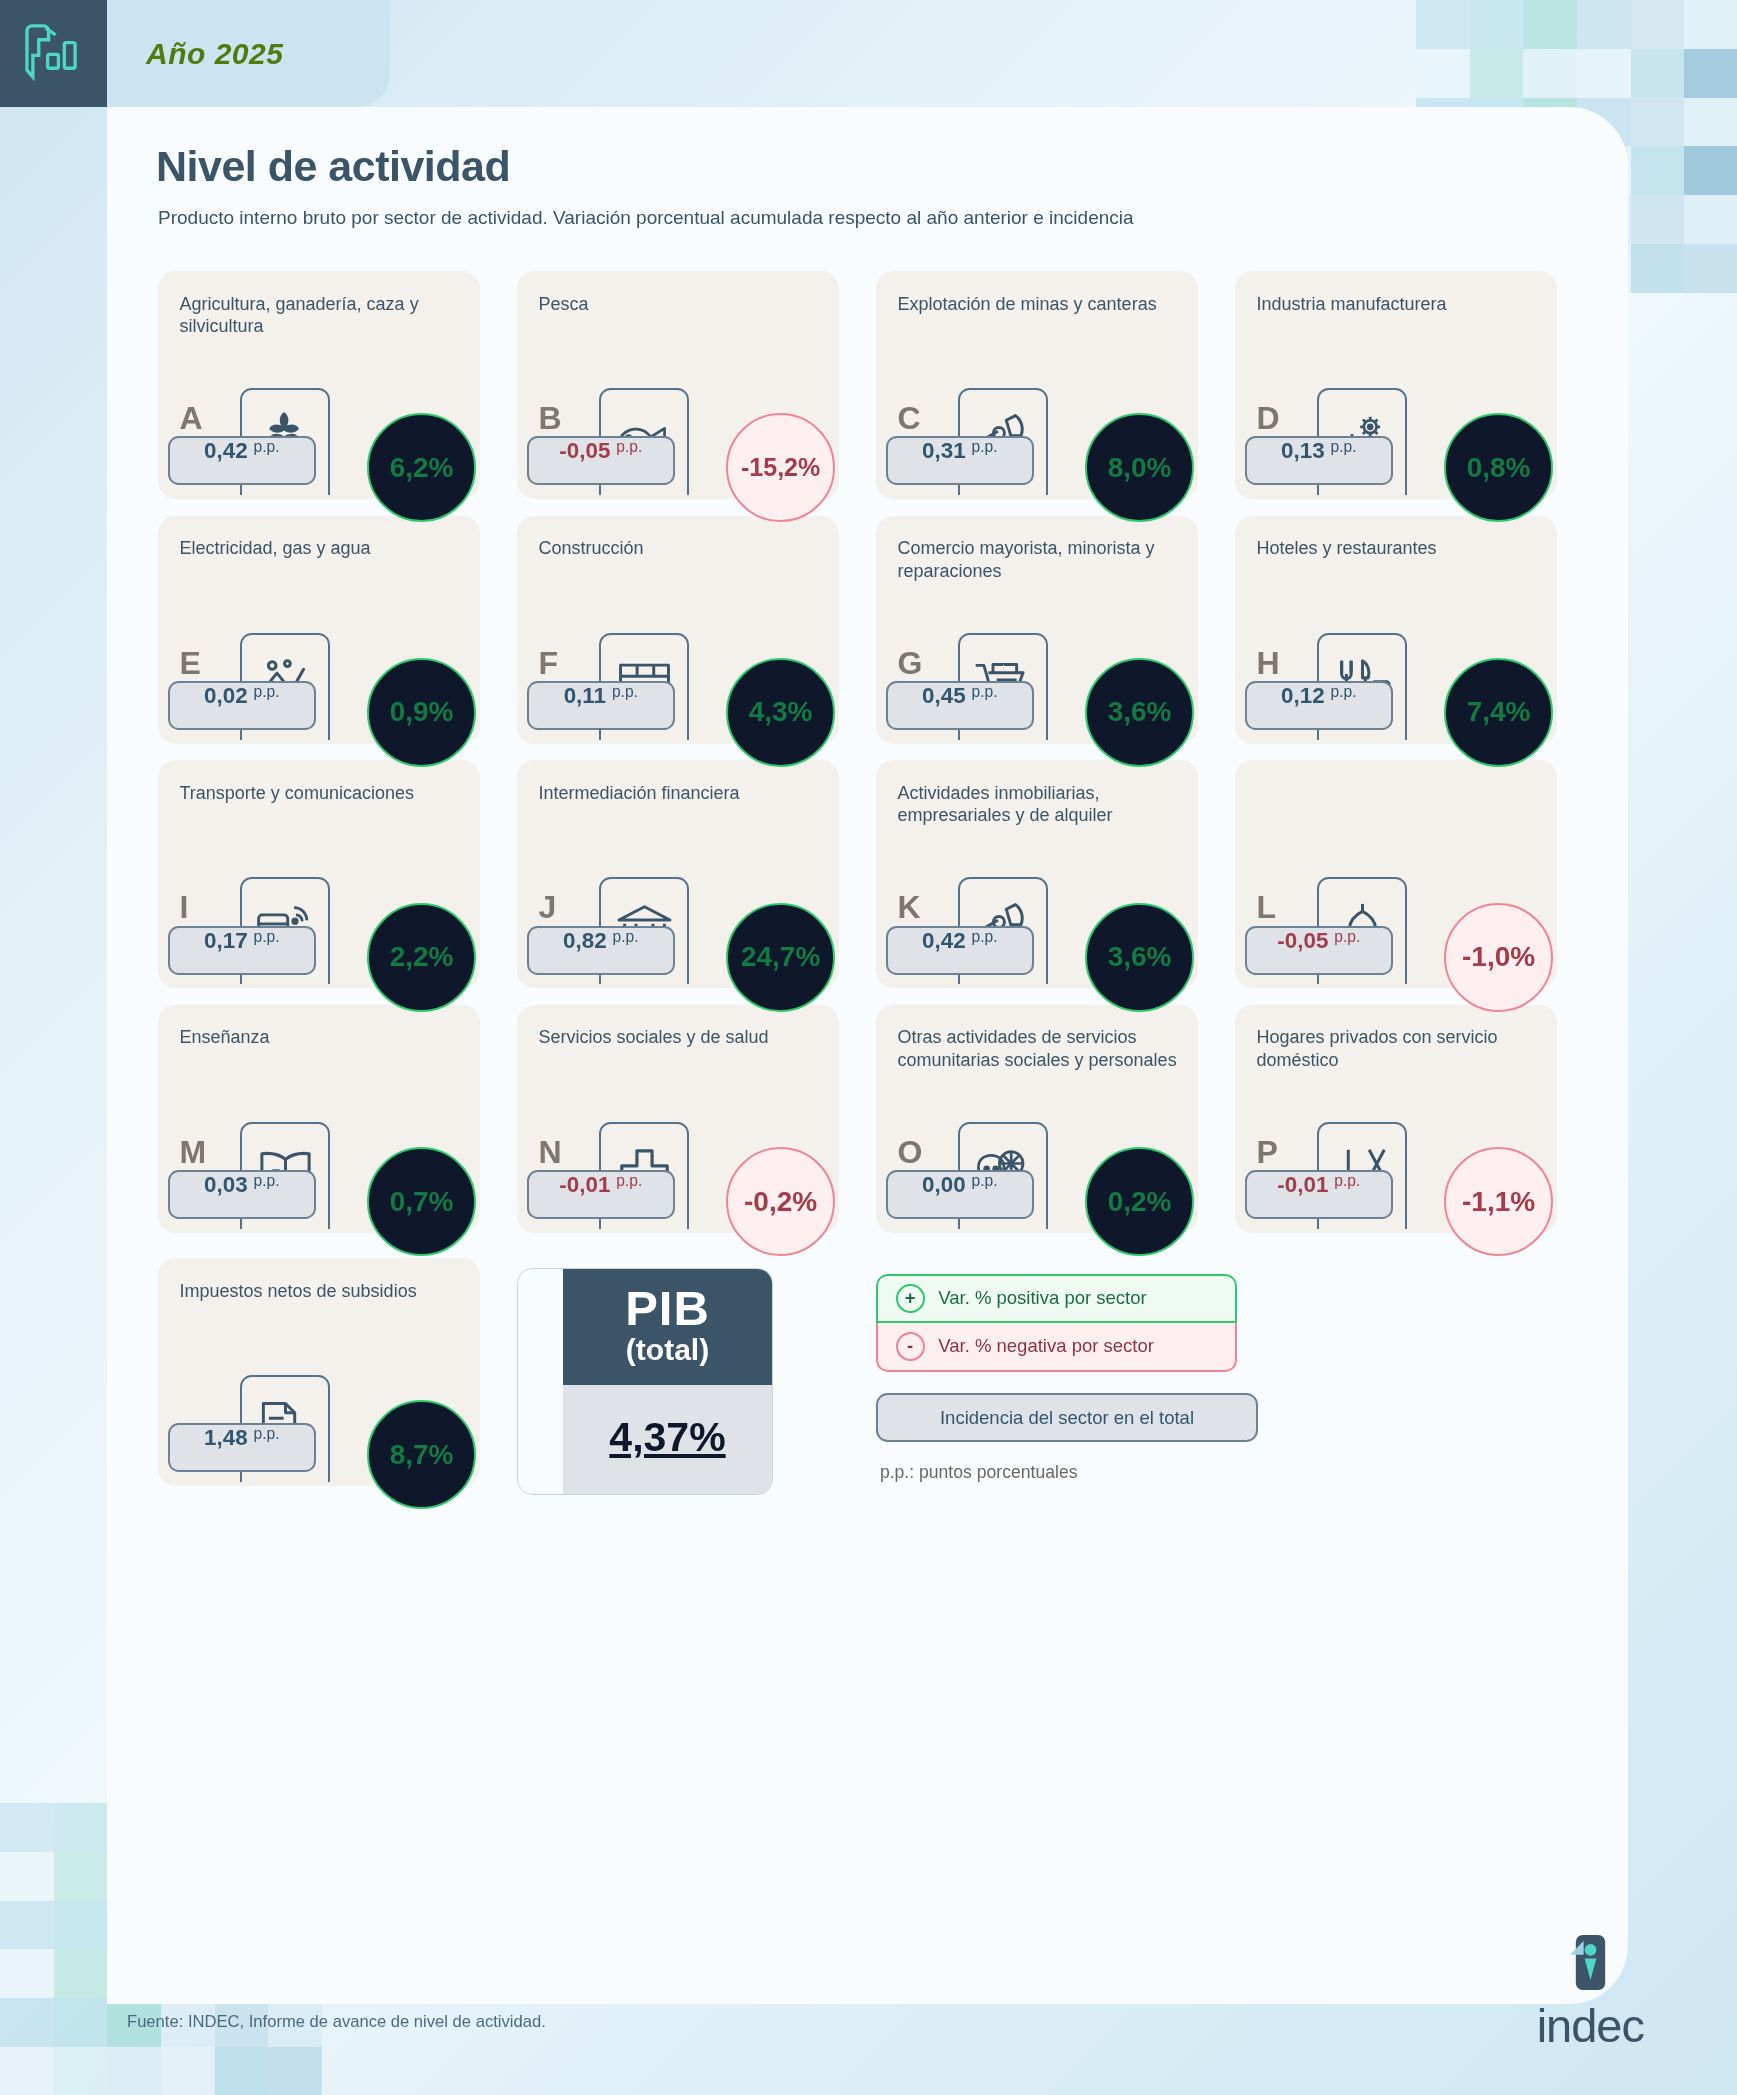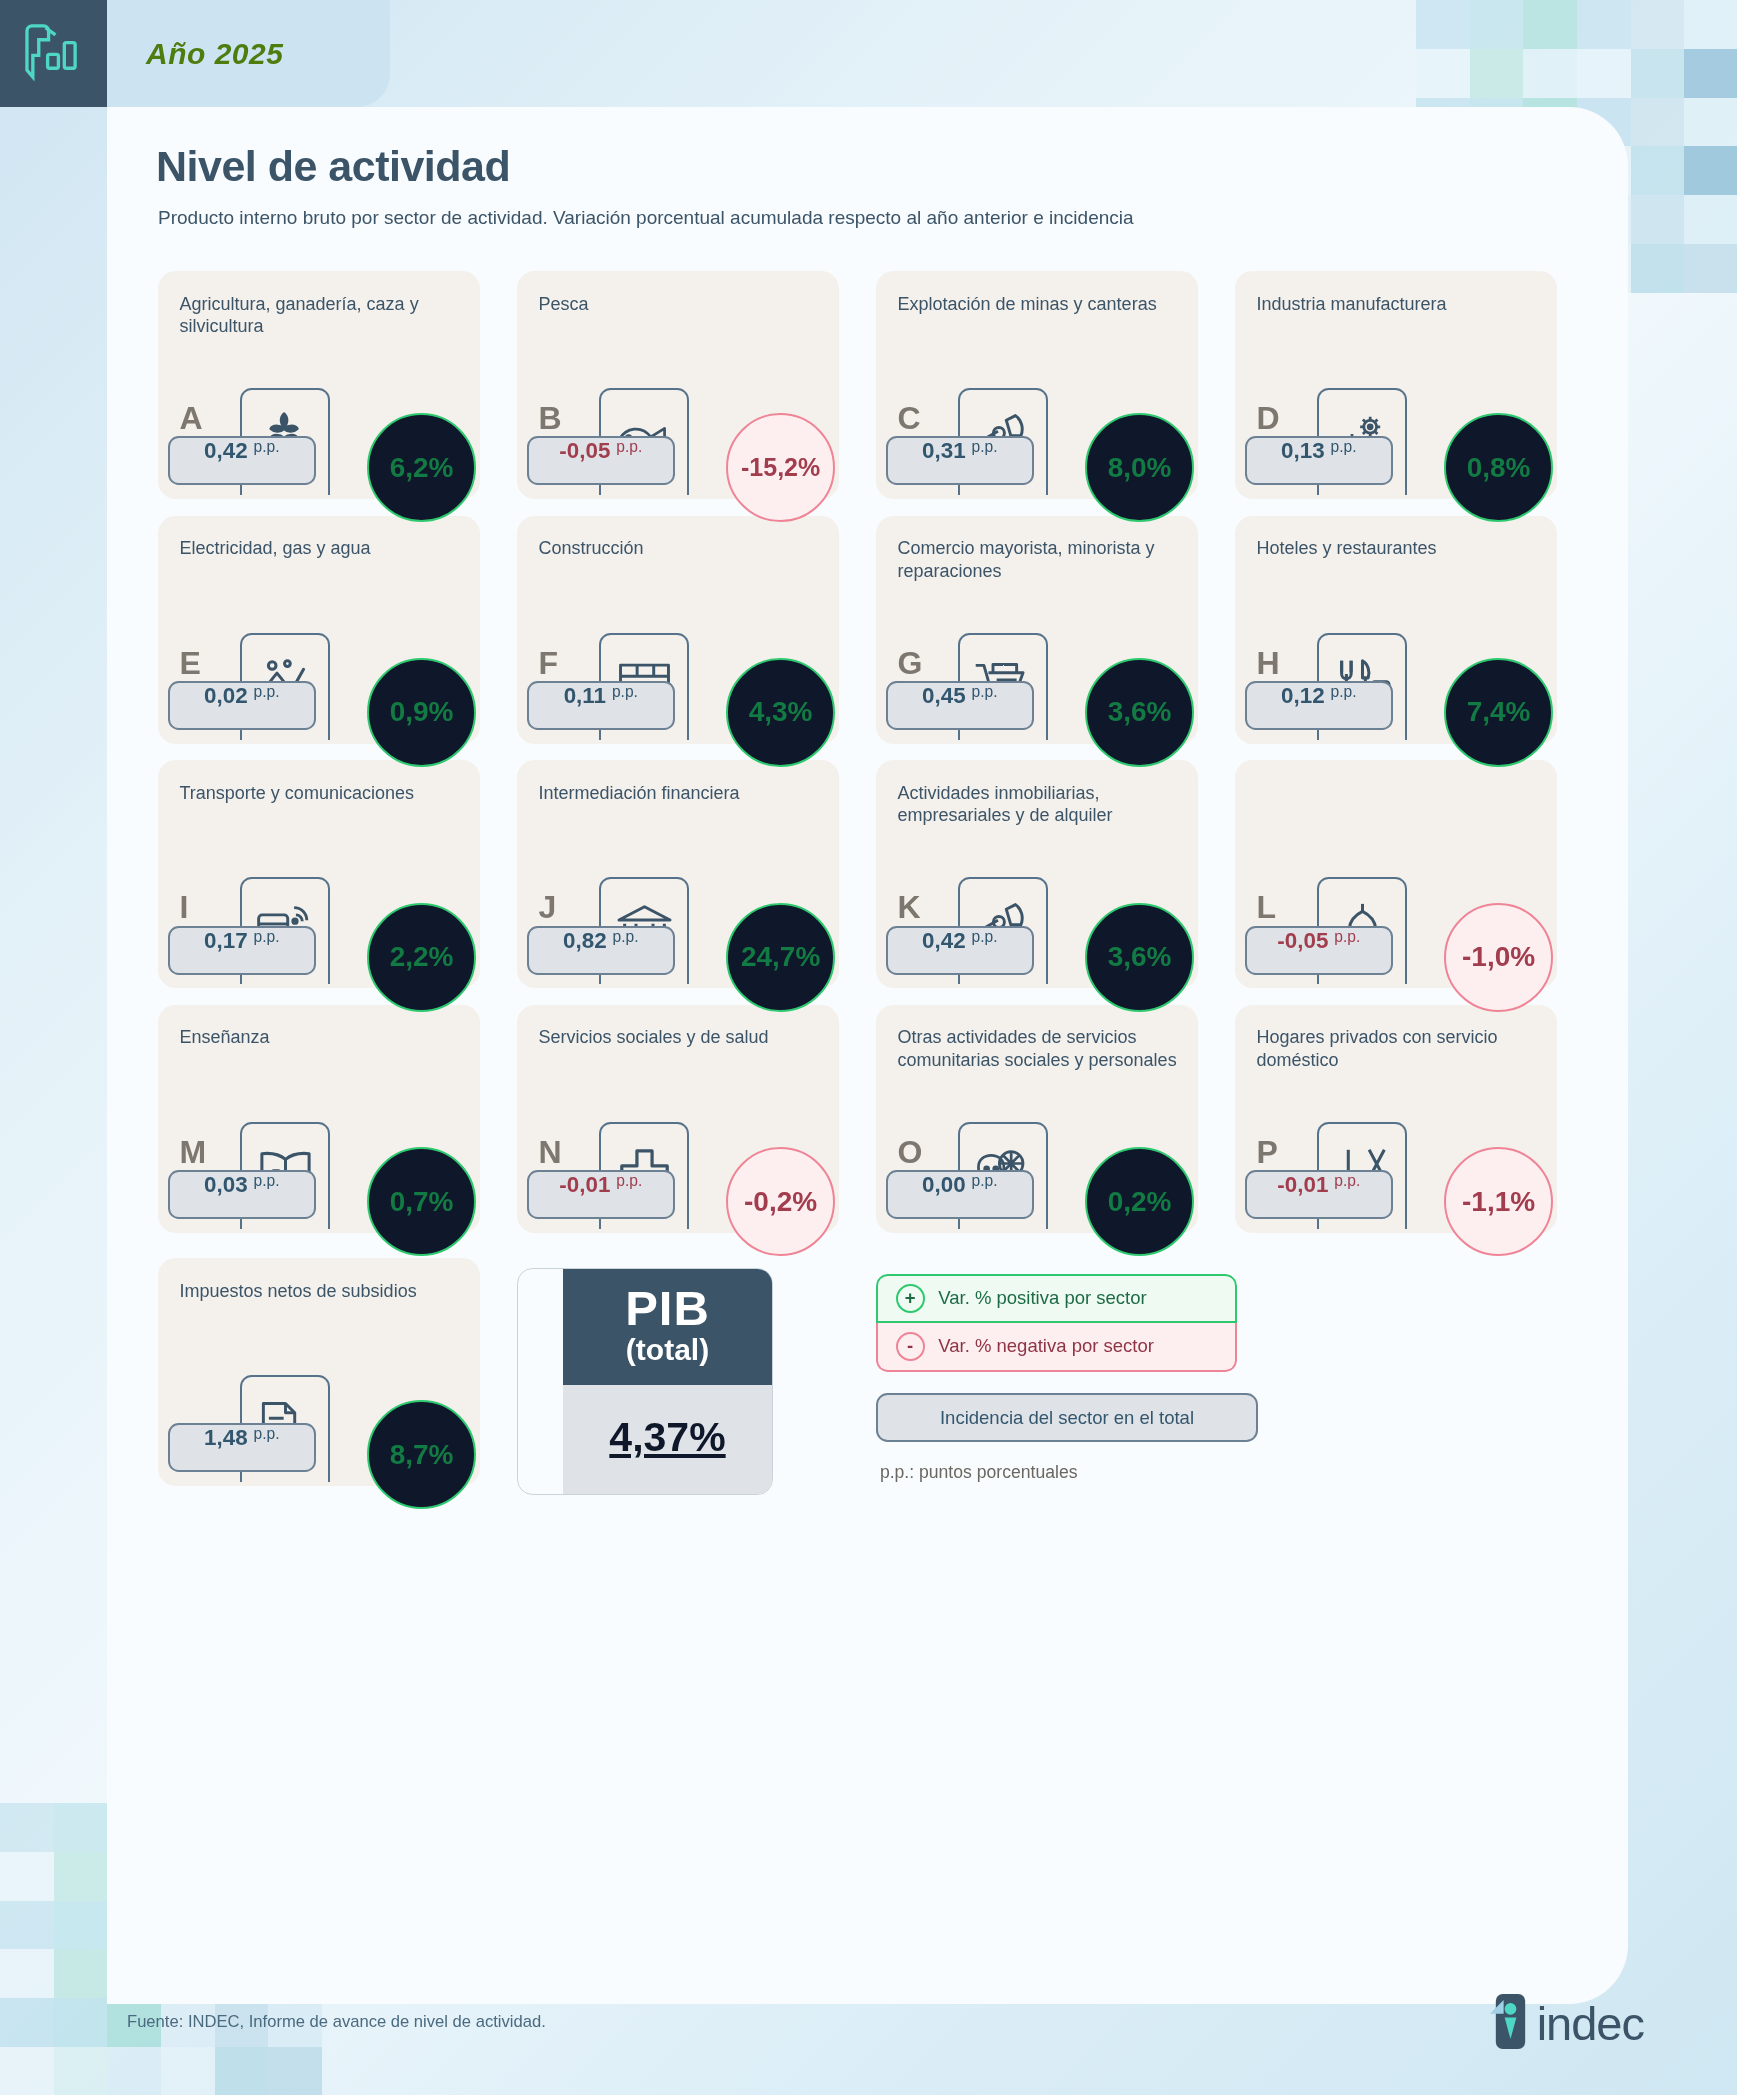--- a/index.html
+++ b/index.html
@@ -219,20 +219,21 @@
   
   .footer-src {
     position: absolute; left: 127px; bottom: 64px;
     font-size: 16.6px; color: #4a6a80;
     z-index: 6;
   }
   .footer-logo {
     position: absolute; right: 94px; bottom: 43px;
     display: flex; align-items: center; gap: 3.9px;
     z-index: 6;
+    flex-direction: column;
   }
   .footer-logo .word {
     font-size: 47px; color: #3b5468; letter-spacing: -1px;
   }
 </style>
 </head>
 <body>
 
 <div class="mosaic" id="mosaic-tl">
     <i style="background:#8fc9df;opacity:0.35"></i>

